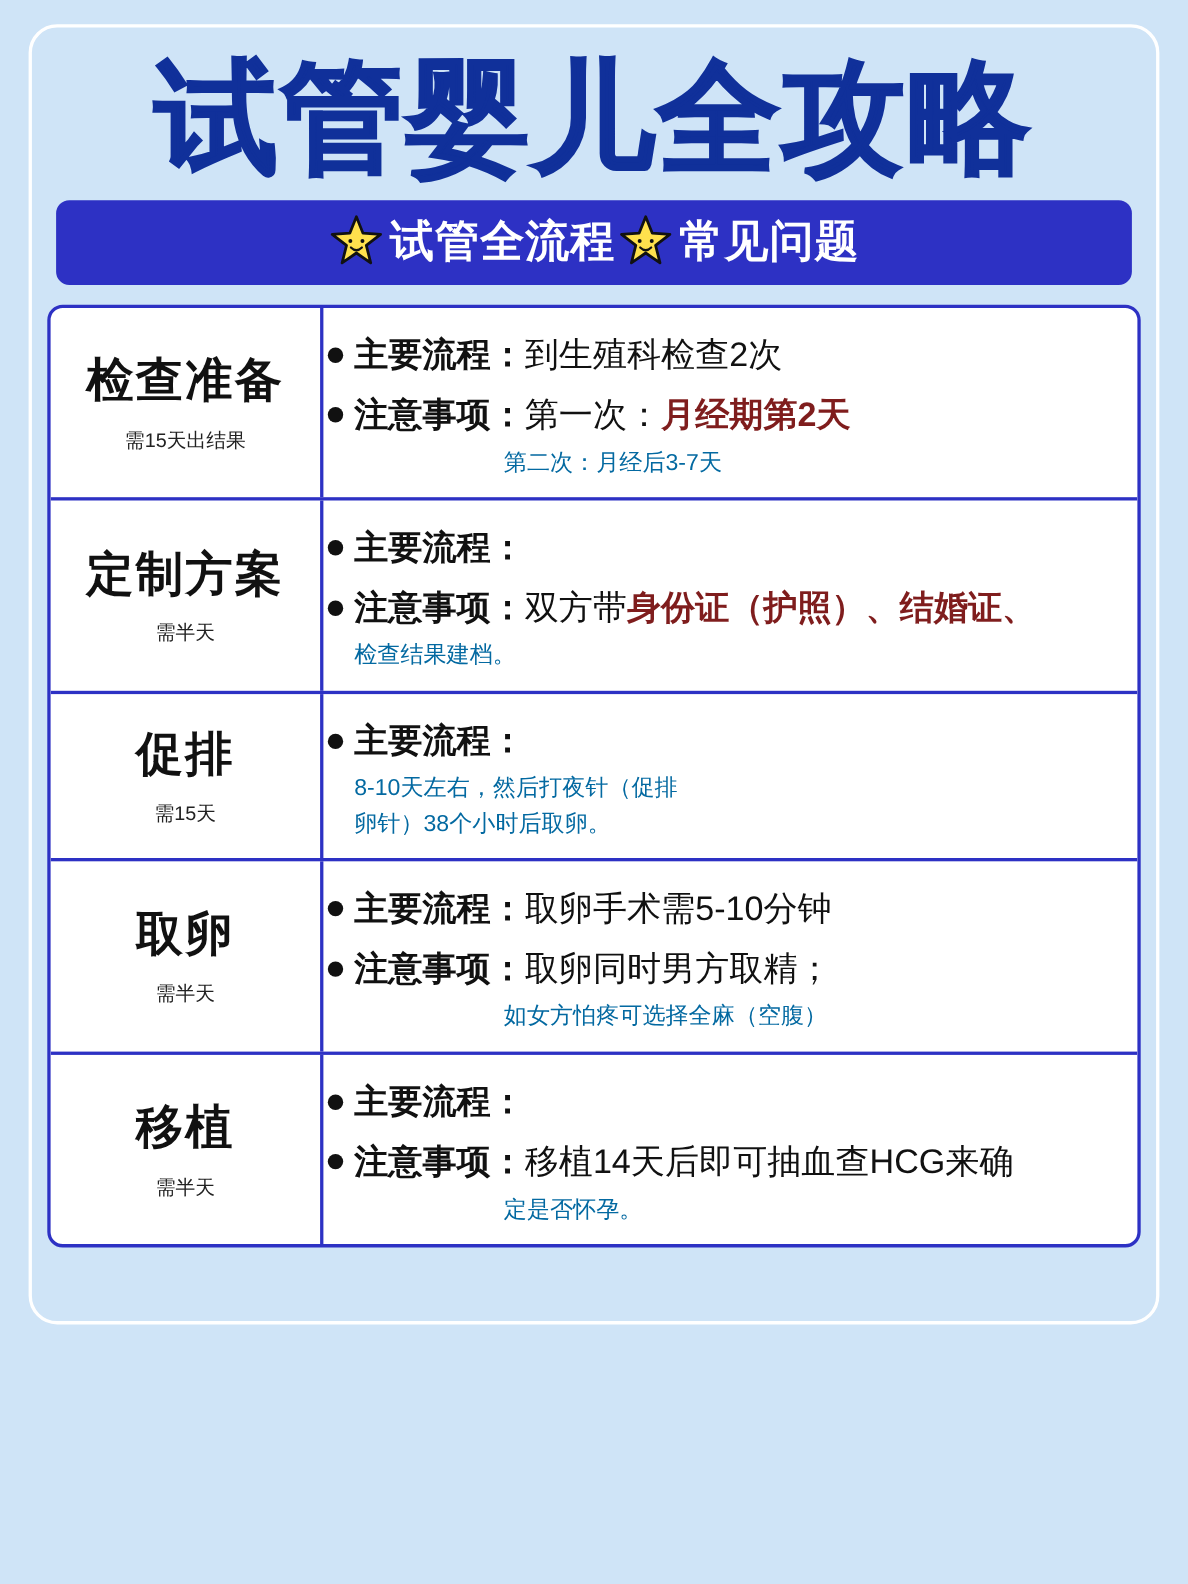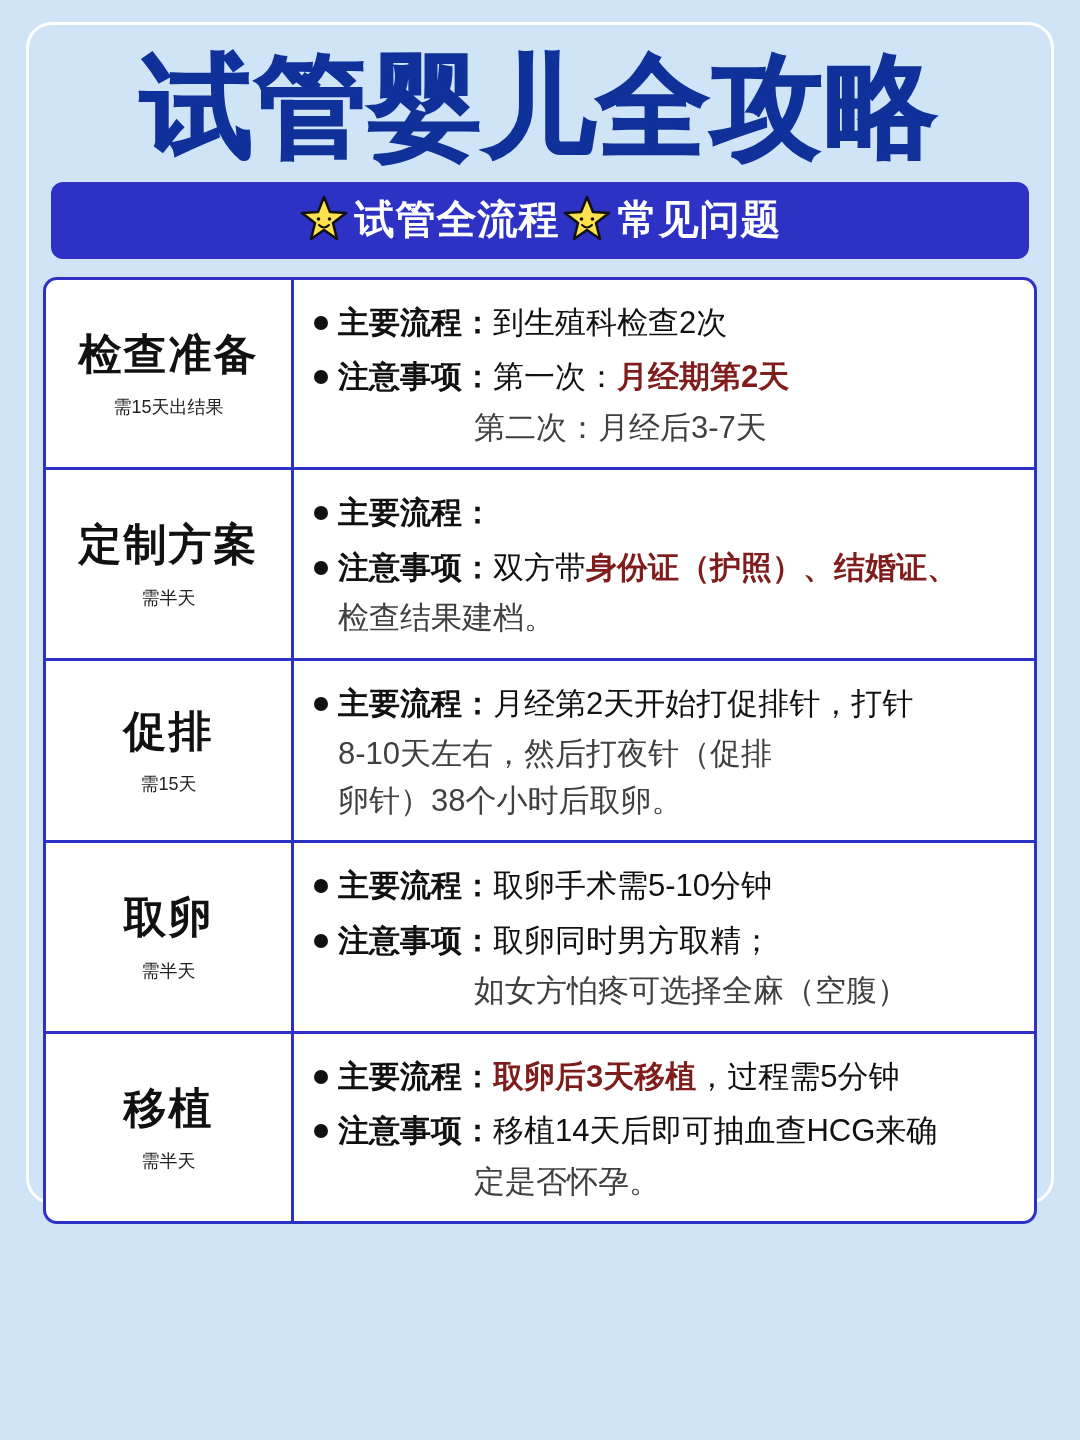--- a/index.html
+++ b/index.html
@@ -114,21 +114,21 @@
   .stage-duration {
     color: #222222;
     font-size: 18px;
     margin-top: 14px;
     white-space: nowrap;
   }
 
   .cell-right {
     flex: 1 1 auto;
     box-sizing: border-box;
-    padding: 16px 14px 16px 20px;
+    padding: 16px 14px 16px 4px;
     display: flex;
     flex-direction: column;
     justify-content: center;
   }
   .item {
     display: flex;
     align-items: flex-start;
     margin: 4px 0;
   }
   .bullet {
@@ -147,22 +147,22 @@
     line-height: 1.5;
     white-space: nowrap;
   }
   .value {
     font-size: 31px;
     color: #111111;
     line-height: 1.5;
   }
   .value .red { color: #7f1d1d; font-weight: bold; }
   .cont {
-    font-size: 31px;
-    color: #404040;
+    font-size: 21px;
+    color: #0369a1;
     line-height: 1.5;
     padding-left: 160px;
   }
   .cont-narrow {
     padding-left: 24px;
   }
 </style>
 </head>
 <body>
 
@@ -239,21 +239,20 @@
 
       <div class="row">
         <div class="cell-left">
           <div class="stage-name">促排</div>
           <div class="stage-duration">需15天</div>
         </div>
         <div class="cell-right">
           <div class="item">
             <span class="bullet"></span>
             <span class="label">主要流程：</span>
-            <span class="value">月经第2天开始打促排针，打针</span>
           </div>
           <div class="cont cont-narrow">8-10天左右，然后打夜针（促排</div>
           <div class="cont cont-narrow">卵针）38个小时后取卵。</div>
         </div>
       </div>
 
       <div class="row">
         <div class="cell-left">
           <div class="stage-name">取卵</div>
           <div class="stage-duration">需半天</div>
@@ -275,21 +274,20 @@
 
       <div class="row">
         <div class="cell-left">
           <div class="stage-name">移植</div>
           <div class="stage-duration">需半天</div>
         </div>
         <div class="cell-right">
           <div class="item">
             <span class="bullet"></span>
             <span class="label">主要流程：</span>
-            <span class="value"><span class="red">取卵后3天移植</span><span>，过程需5分钟</span></span>
           </div>
           <div class="item">
             <span class="bullet"></span>
             <span class="label">注意事项：</span>
             <span class="value">移植14天后即可抽血查HCG来确</span>
           </div>
           <div class="cont">定是否怀孕。</div>
         </div>
       </div>
 

